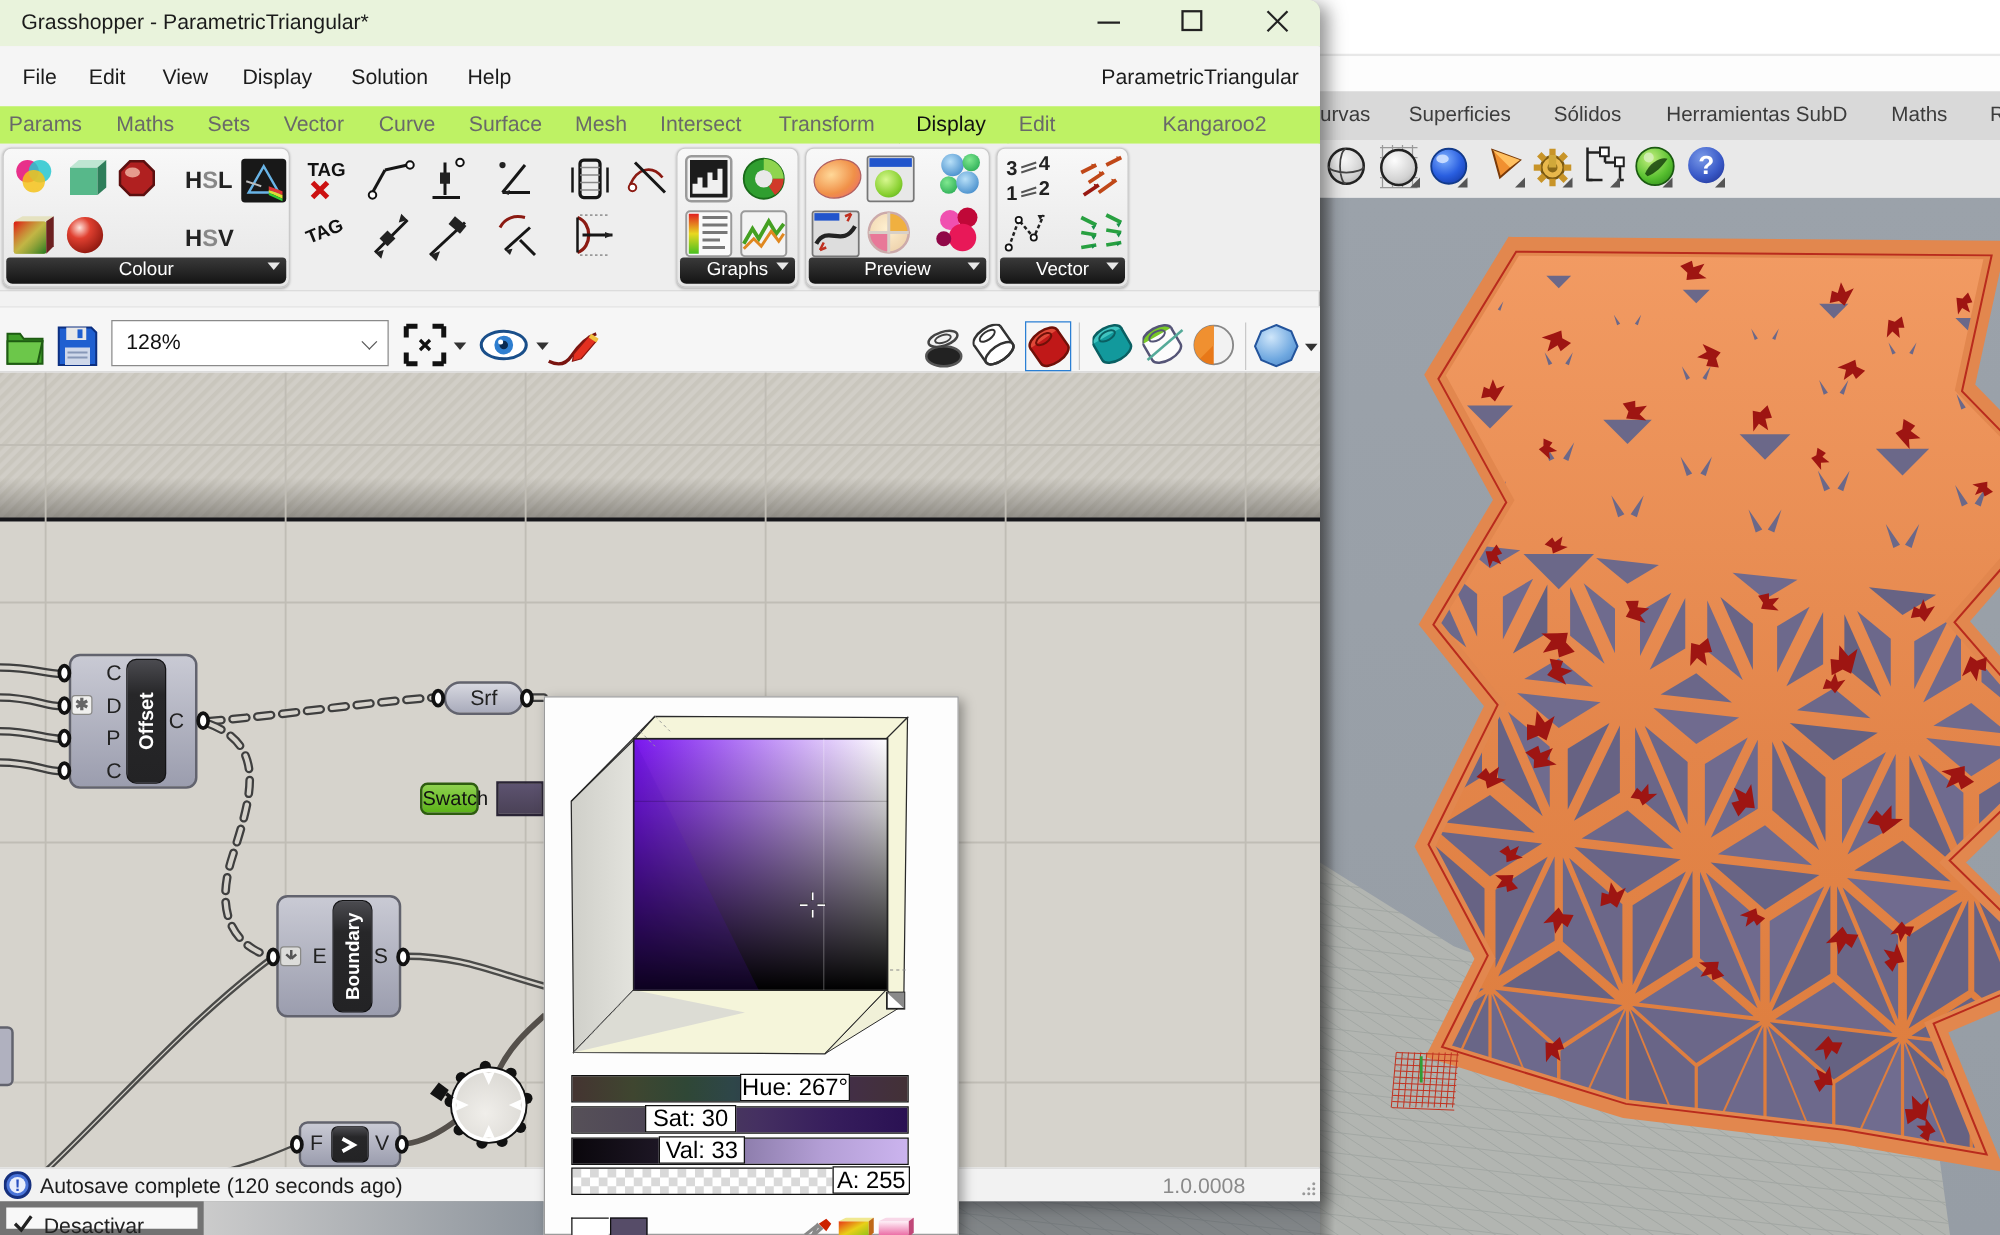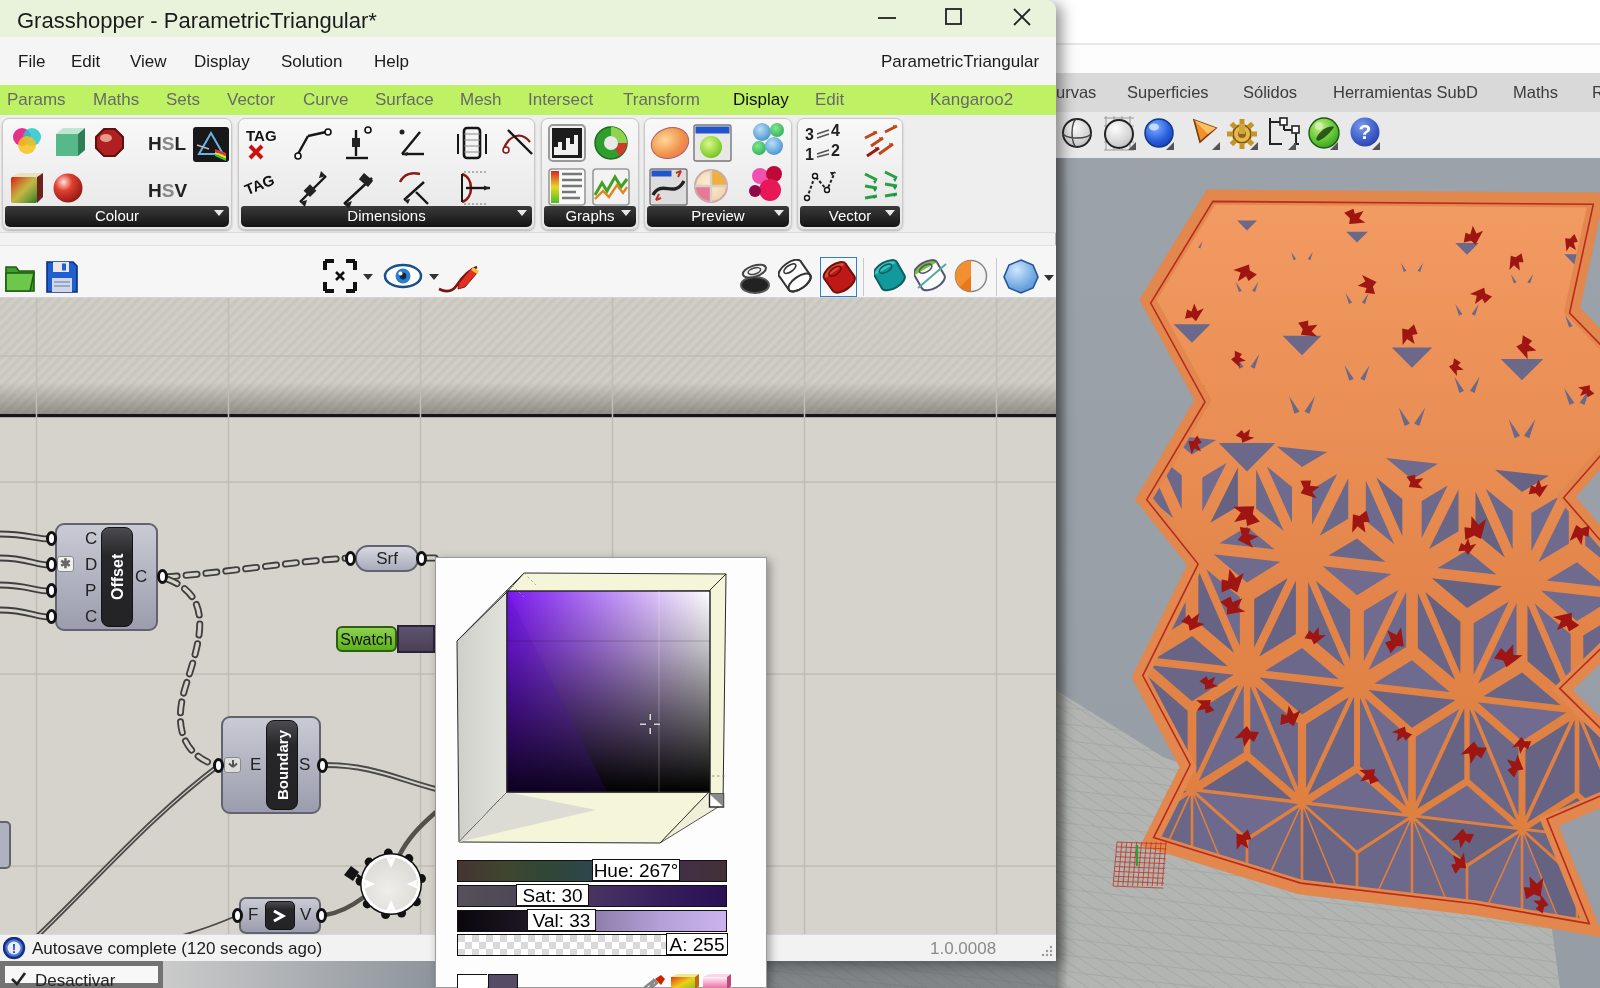--- a/index.html
+++ b/index.html
@@ -6,21 +6,21 @@
 #page{position:relative;width:1600px;height:988px}
 
 #rh-top{left:1056px;top:0;width:544px;height:43px;background:#fff}
 #rh-line{left:1056px;top:43px;width:544px;height:2px;background:#e8e8e8}
 #rh-mid{left:1056px;top:45px;width:544px;height:28px;background:#fdfdfd}
 #rh-menu{left:1056px;top:73px;width:544px;height:39px;background:#d9d9d9;color:#3c3c3c;font-size:16.5px}
 #rh-menu span{position:absolute;top:10px;white-space:nowrap}
 #rh-tool{left:1056px;top:112px;width:544px;height:46px;background:#e9e9e9}
 
 #gh{left:0;top:0;width:1056px;height:961px;background:#f2f2f2;box-shadow:6px 4px 14px rgba(40,40,40,.5);border-radius:0 9px 0 0;border-right:1px solid #b5b5b5}
-#gh-title{left:0;top:0;width:1056px;height:37px;background:#e9f3dc;color:#1b1b1b;font-size:22px;border-radius:0 9px 0 0}
+#gh-title{left:0;top:0;width:1056px;height:37px;background:#e9f3dc;color:#1b1b1b;font-size:17px;border-radius:0 9px 0 0}
 #gh-title .t{position:absolute;left:17px;top:8px}
 #gh-menu{left:0;top:37px;width:1056px;height:48px;background:#f5f5f5;color:#1b1b1b;font-size:17px}
 #gh-menu span{position:absolute;top:15px}
 #gh-tabs{left:0;top:85px;width:1056px;height:30px;background:#bef264;color:#696969;font-size:17px}
 #gh-tabs span{position:absolute;top:5px}
 #gh-tabwhite{left:719px;top:86px;width:88px;height:30px;background:#fff;border:1px solid #bdbdbd;border-bottom:none;border-radius:7px 7px 0 0}
 #gh-toolbar{left:0;top:115px;width:1056px;height:118px;background:#eeeeee;border-bottom:1px solid #dcdcdc}
 .grp{position:absolute;top:3px;height:112px;background:linear-gradient(#f8f8f8,#e6e6e6);border:1px solid #c9c9c9;border-radius:7px;box-shadow:0 1px 2px rgba(0,0,0,.25)}
 .grplabel{position:absolute;left:2px;right:2px;bottom:2px;height:21px;background:linear-gradient(#3a3a3a,#141414);border-radius:3px 3px 5px 5px;color:#fff;font-size:15px;text-align:center;line-height:20px}
 .grplabel .dn{position:absolute;right:5px;top:4px;width:0;height:0;border-left:5px solid transparent;border-right:5px solid transparent;border-top:6px solid #e8e8e8}
@@ -798,23 +798,20 @@
       <span style="left:528px">Intersect</span>
       <span style="left:623px">Transform</span>
       <span style="left:815px">Edit</span>
       <span style="left:930px">Kangaroo2</span>
       <span style="left:733px;color:#111">Display</span>
     </div>
     <div id="gh-toolbar" class="abs">
       <div class="grp" style="left:2px;width:230px">
         <div class="grplabel">Colour<span class="dn"></span></div>
       </div>
-      <div class="grp" style="left:238px;width:297px">
-        <div class="grplabel">Dimensions<span class="dn"></span></div>
-      </div>
       <div class="grp" style="left:541px;width:98px">
         <div class="grplabel">Graphs<span class="dn"></span></div>
       </div>
       <div class="grp" style="left:644px;width:148px">
         <div class="grplabel">Preview<span class="dn"></span></div>
       </div>
       <div class="grp" style="left:797px;width:106px">
         <div class="grplabel">Vector<span class="dn"></span></div>
       </div>
       <svg class="abs" style="left:2px;top:3px" width="232" height="112" viewBox="0 0 232 112">
@@ -1047,20 +1044,24 @@
         <path d="M2,8 h10 l3,4 h15 v20 h-28 z" fill="#3f9e28" stroke="#1e5c12" stroke-width="1.6"></path>
         <path d="M2,14 h22 l6,0 -4,18 h-24 z" fill="#6cc74a" stroke="#1e5c12" stroke-width="1.6"></path>
       </svg>
       <svg class="abs" style="left:45px;top:12px" width="34" height="36" viewBox="0 0 34 36">
         <path d="M2,4 h26 l4,4 v26 h-30 z" fill="#1f5fd0" stroke="#0c2f80" stroke-width="1.6"></path>
         <rect x="8" y="4" width="16" height="10" fill="#e8e8e8"></rect>
         <rect x="17" y="5.5" width="4" height="7" fill="#1f5fd0"></rect>
         <rect x="7" y="20" width="20" height="14" fill="#cfd8ea"></rect>
         <path d="M9,24 h16 M9,28 h16" stroke="#8898b8" stroke-width="1.6"></path>
       </svg>
+      <div id="zoombox">
+        <span class="v">128%</span>
+        <span class="ch"></span>
+      </div>
       <svg class="abs" style="left:322px;top:12px" width="36" height="36" viewBox="0 0 36 36">
         <path d="M3,3 h9 M3,3 v9 M33,3 h-9 M33,3 v9 M3,33 h9 M3,33 v-9 M33,33 h-9 M33,33 v-9" stroke="#111" stroke-width="4"></path>
         <path d="M14,14 l8,8 M22,14 l-8,8" stroke="#111" stroke-width="2.6"></path>
       </svg>
       <svg class="abs" style="left:362px;top:26px" width="12" height="10" viewBox="0 0 12 10">
         <path d="M1,2 L6,8 11,2 Z" fill="#333"></path>
       </svg>
       <svg class="abs" style="left:383px;top:15px" width="40" height="30" viewBox="0 0 40 30">
         <ellipse cx="20" cy="15" rx="18" ry="11" fill="#fff" stroke="#1a4f8a" stroke-width="2.5"></ellipse>
         <circle cx="20" cy="15" r="7.5" fill="#2f7fd0"></circle>
@@ -1246,21 +1247,21 @@
     <div class="plab abs" style="left:250px;top:755px">E</div>
     <div class="abs" style="left:224px;top:757px;width:17px;height:16px;background:#dcdcda;border:1.6px solid #8a8a88;border-radius:3px"></div>
     <svg class="abs" style="left:227px;top:759px" width="12" height="12" viewBox="0 0 12 12">
       <path d="M6,1 V8 M6,8 L2,4.5 M6,8 L10,4.5" stroke="#555" stroke-width="2"></path>
     </svg>
     <div class="nub abs" style="left:317px;top:758px"></div>
     <div class="plab abs" style="left:299px;top:755px">S</div>
     <div class="abs" style="left:355px;top:545px;width:64px;height:27px;background:linear-gradient(#d7d8e0,#a9abbb);border:2px solid #62636e;border-radius:13px;font-size:17px;color:#222;text-align:center;line-height:24px">Srf</div>
     <div class="nub abs" style="left:345px;top:551px"></div>
     <div class="nub abs" style="left:416px;top:551px"></div>
-    <div class="abs" style="left:336px;top:626px;width:61px;height:26px;background:linear-gradient(#8ed14f,#5cb319);border:2px solid #2e5c10;border-radius:6px;font-size:16px;color:#111;text-align:center;line-height:23px">Swatch</div>
+    <div class="abs" style="left:336px;top:626px;width:47px;height:26px;background:linear-gradient(#8ed14f,#5cb319);border:2px solid #2e5c10;border-radius:6px;font-size:16px;color:#111;text-align:center;line-height:23px">Swatch</div>
     <div class="abs" style="left:397px;top:625px;width:38px;height:28px;background:linear-gradient(#5d5370,#4a4156);border:2px solid #2a2435"></div>
     <div class="comp abs" style="left:239px;top:897px;width:82px;height:37px;border-radius:7px">
       <div class="cap" style="left:24px;top:2px;width:30px;height:29px;border-radius:5px"></div>
     </div>
     <svg class="abs" style="left:271px;top:908px" width="16" height="16" viewBox="0 0 16 16">
       <path d="M3,3 L12,8 L3,13" fill="none" stroke="#fff" stroke-width="3"></path>
     </svg>
     <div class="plab abs" style="left:248px;top:905px">F</div>
     <div class="plab abs" style="left:300px;top:905px">V</div>
     <div class="nub abs" style="left:232px;top:908px"></div>

